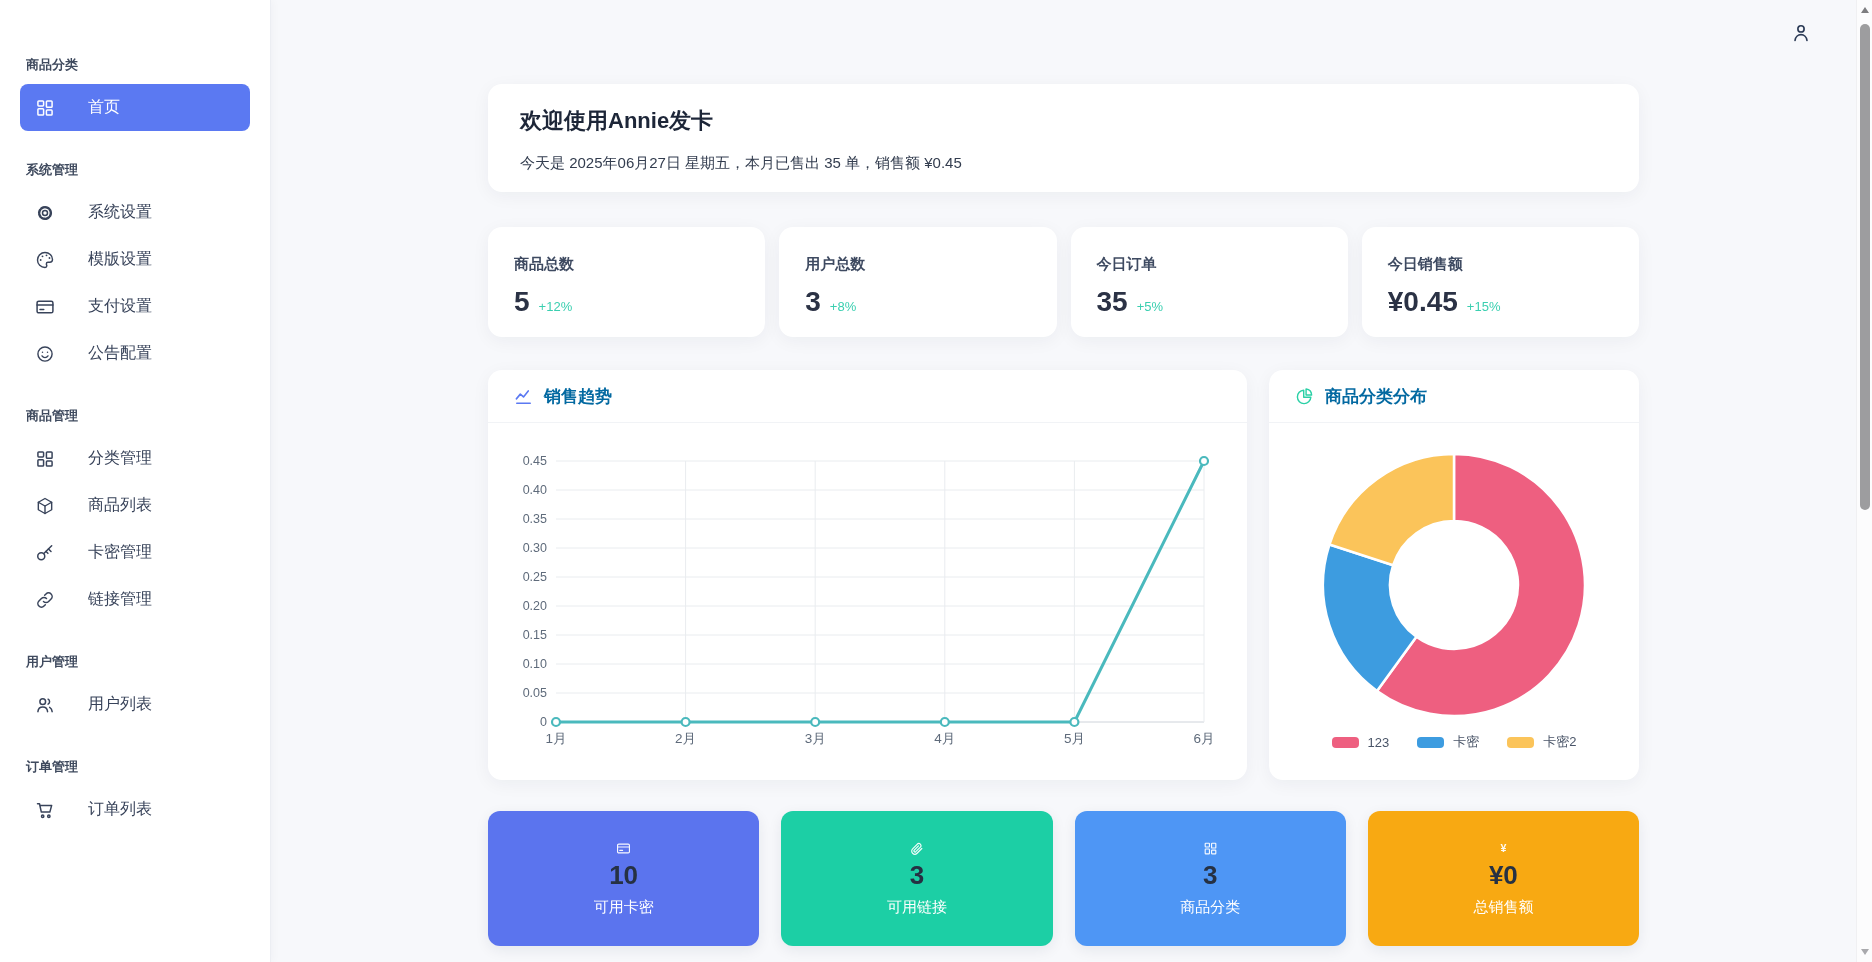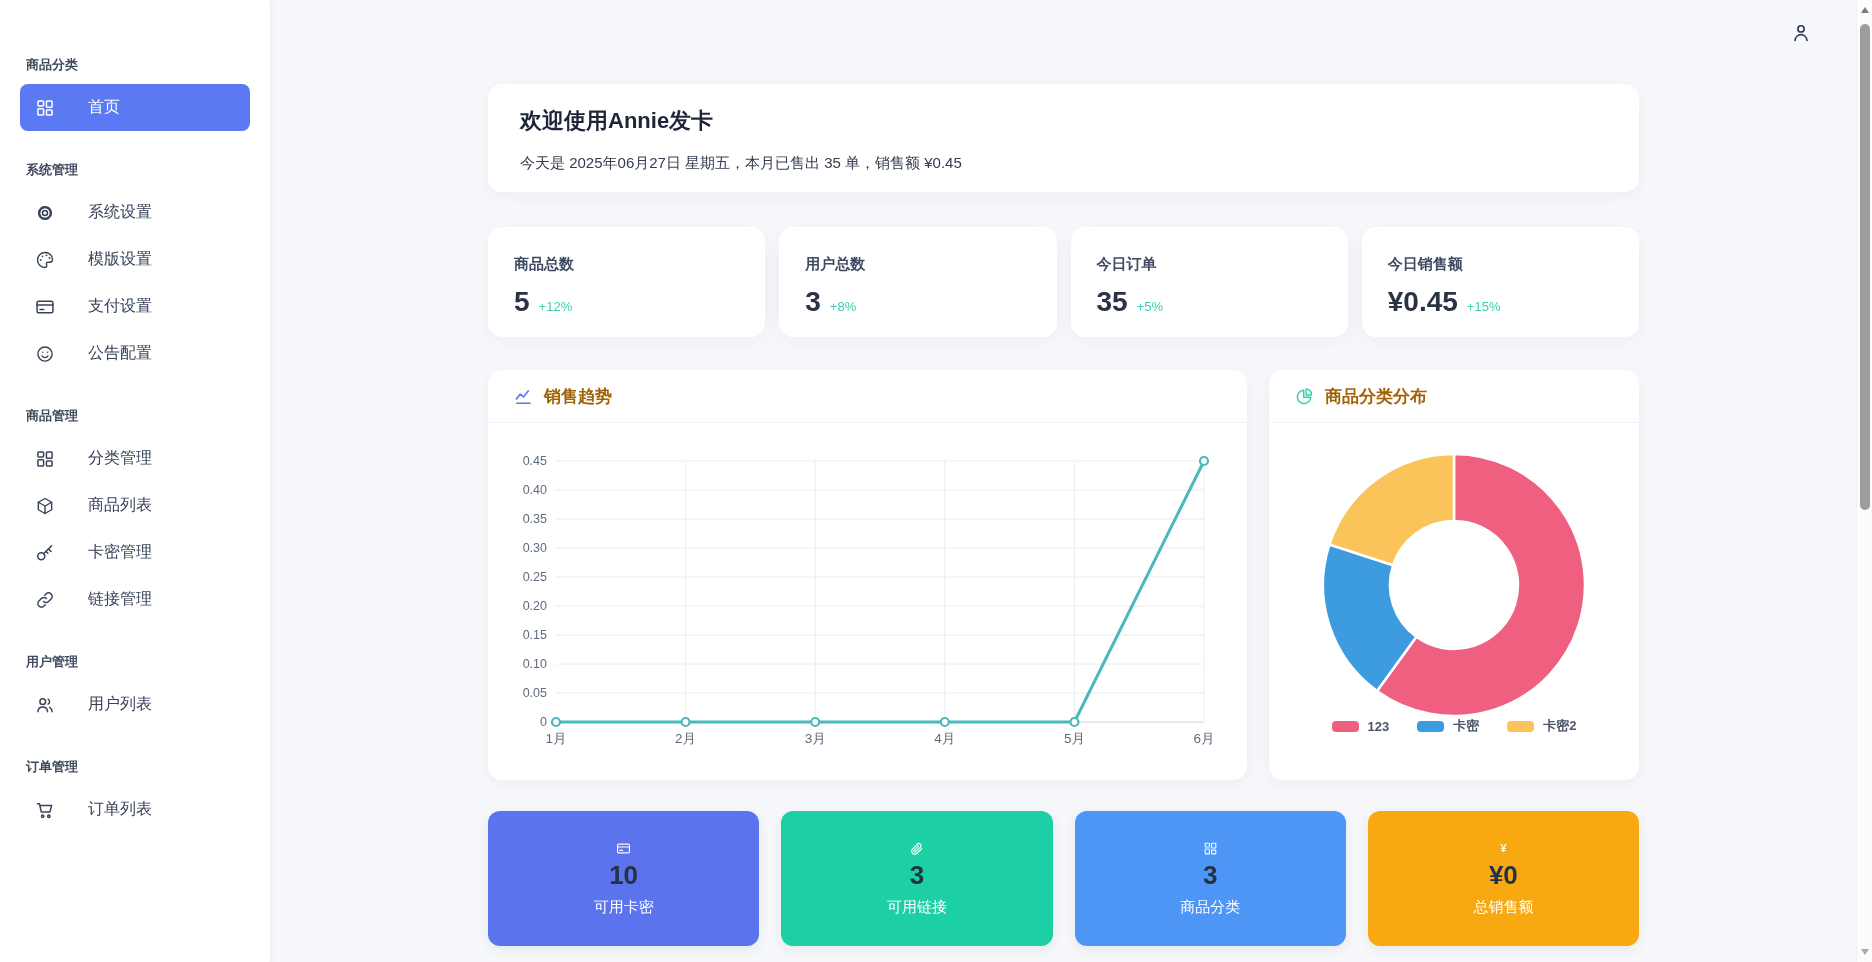--- a/index.html
+++ b/index.html
@@ -40,28 +40,28 @@
   .stat-card { height:110px; padding:28px 26px; }
   .stat-label { font-size:15px; font-weight:600; color:#3e4a61; }
   .stat-value-row { display:flex; align-items:baseline; gap:9px; margin-top:12px; }
   .stat-value { font-size:28px; font-weight:600; color:#2b3245; }
   .stat-delta { font-size:13px; color:#3bcfb0; }
   
   .charts-row { display:grid; grid-template-columns:759px 1fr; gap:22px; margin-top:33px; }
   .chart-card { height:410px; overflow:hidden; }
   .chart-header {
     height:53px; display:flex; align-items:center; gap:11px; padding:0 26px;
-    border-bottom:1px solid #f1f3f6; font-size:17px; font-weight:bold; color:#a16207;
+    border-bottom:1px solid #f1f3f6; font-size:17px; font-weight:bold; color:#0369a1;
   }
   .hicon { width:19px; height:19px; display:inline-flex; }
   .hicon svg { width:19px; height:19px; }
   .hicon.indigo { color:#5b79f2; }
   .hicon.green { color:#2bd0a6; }
   .chart-body { position:relative; height:356px; }
-  .pie-legend { position:absolute; left:0; right:0; top:294px; display:flex; justify-content:center; gap:28px;font-weight:bold; }
+  .pie-legend { position:absolute; left:0; right:0; top:310px; display:flex; justify-content:center; gap:28px; }
   .legend-item { display:flex; align-items:center; gap:9px; cursor:pointer; }
   .legend-swatch { width:27px; height:11px; border-radius:4px; }
   .legend-label { font-size:13px; color:#4a5568; }
   
   .bottom-row { display:grid; grid-template-columns:repeat(4,1fr); gap:22px; margin-top:31px; }
   .bottom-card {
     height:135px; border-radius:12px; color:#fff;
     display:flex; flex-direction:column; align-items:center; padding-top:30px;
     box-shadow:0 4px 14px rgba(25,35,60,.08);
   }

